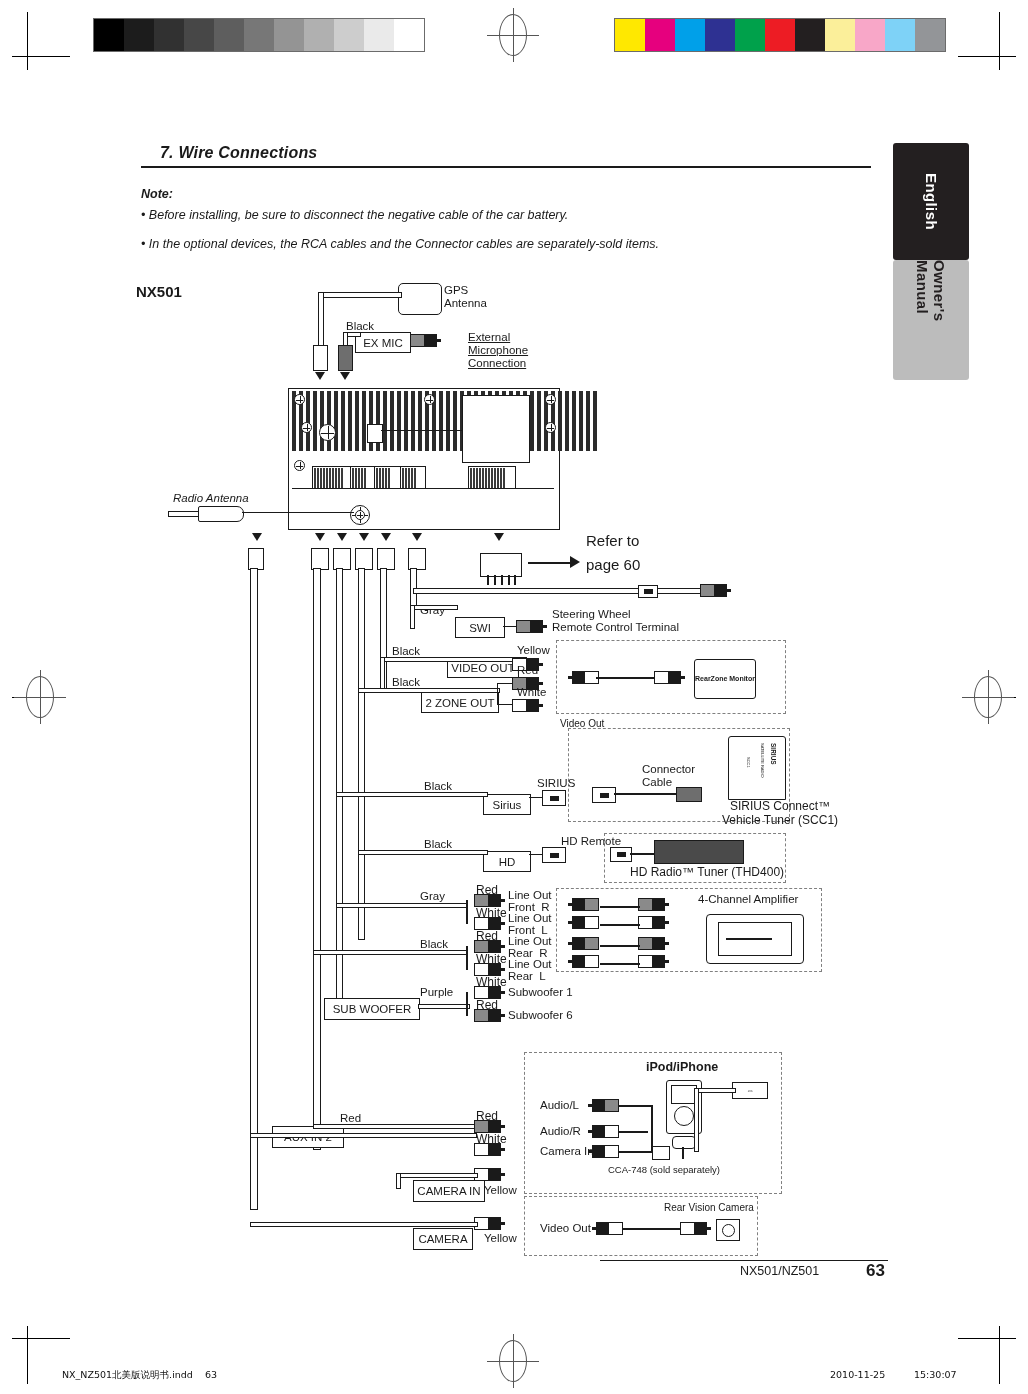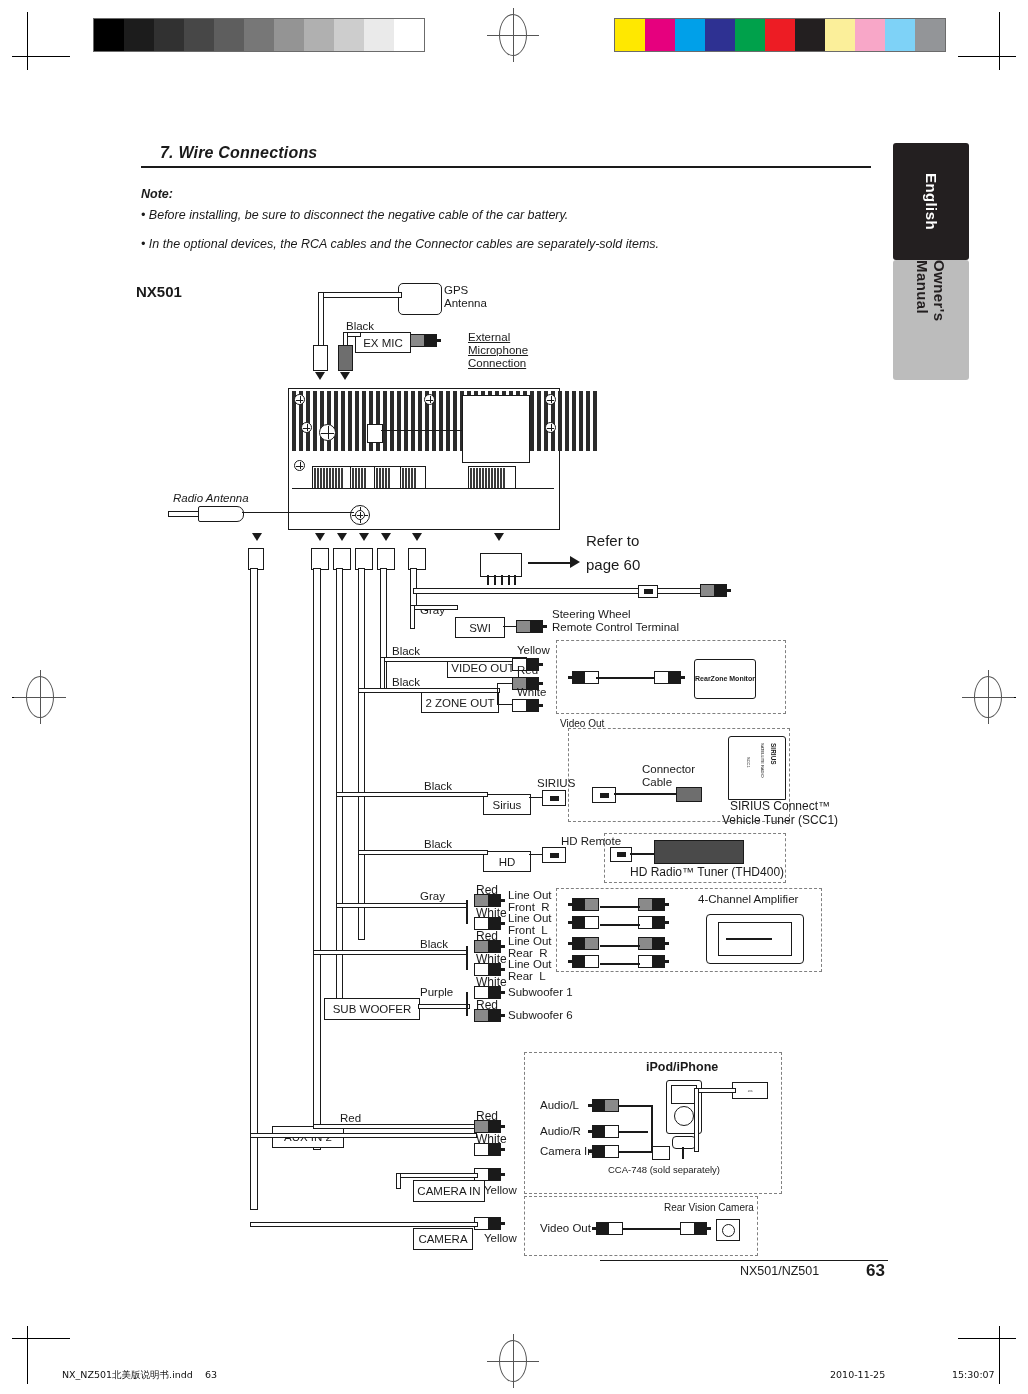--- a/index.html
+++ b/index.html
@@ -678,13 +678,13 @@
 <div class="abs txt lbl" style="left:484px;top:1232px;">Yellow</div>
 <div class="wireD" style="left:250px;top:1222px;width:226px;height:3px;"></div>
 
 <div class="footRule" style="left:600px;top:1260px;width:288px;"></div>
 <div class="abs txt footTxt" style="left:740px;top:1264px;">NX501/NZ501</div>
 <div class="abs txt pageNo" style="left:866px;top:1261px;">63</div>
 
 <div class="abs txt slug" style="left:62px;top:1370px;">NX_NZ501北美版说明书.indd</div>
 <div class="abs txt slug" style="left:205px;top:1370px;">63</div>
 <div class="abs txt slug" style="left:830px;top:1370px;">2010-11-25</div>
-<div class="abs txt slug" style="left:952px;top:1370px;">15:30:07</div>
+<div class="abs txt slug" style="left:914px;top:1370px;">15:30:07</div>
 
 </body></html>

